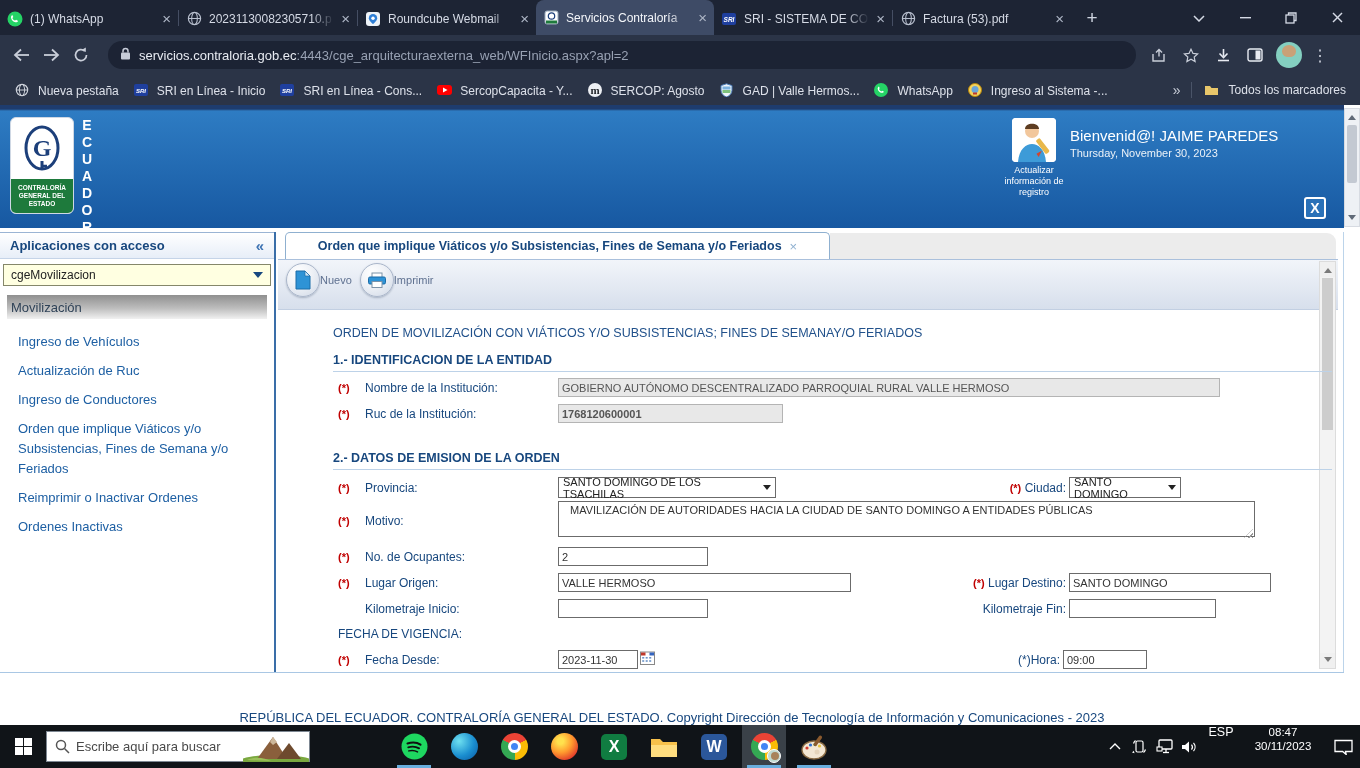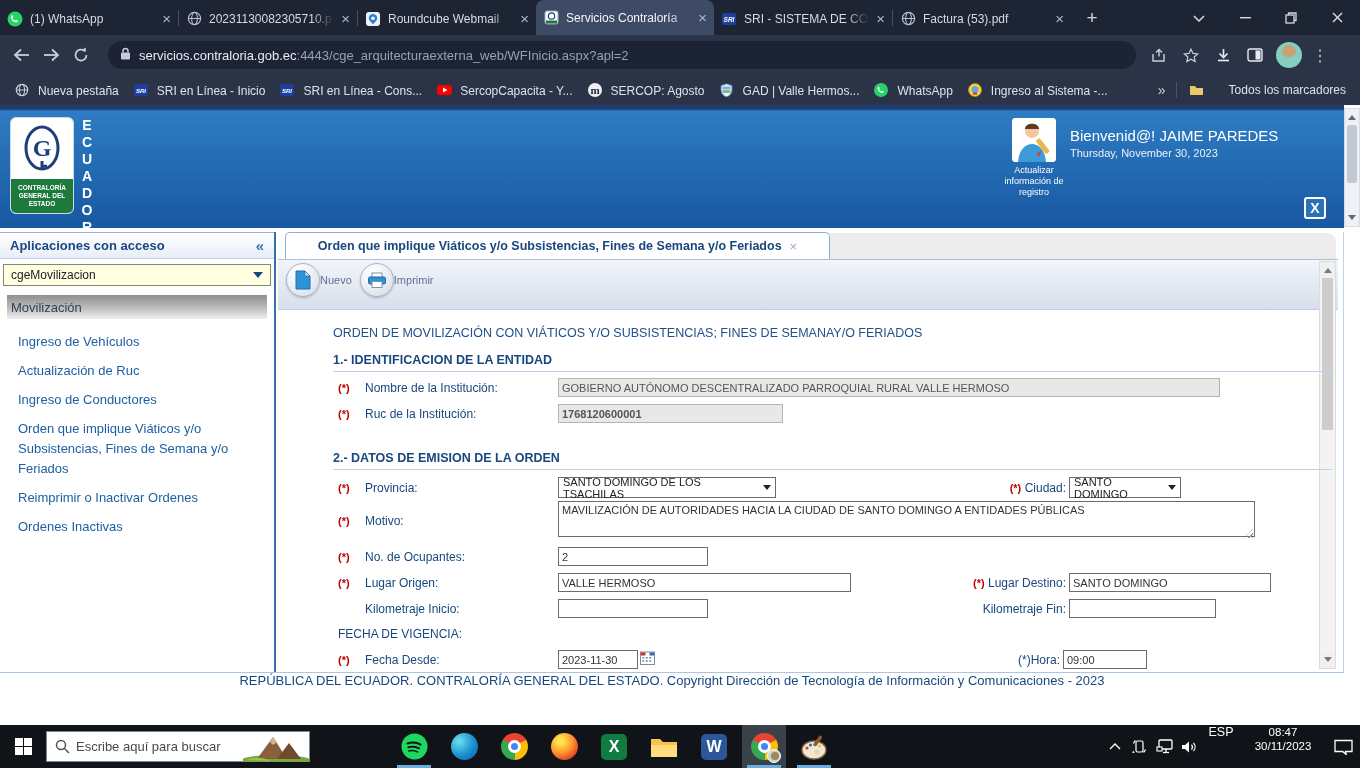--- a/index.html
+++ b/index.html
@@ -29,21 +29,21 @@
   .avatarbtn{width:26px;height:26px;border-radius:50%;overflow:hidden;position:relative;background:#84cfc0;margin:0 4px;cursor:pointer}
   .avatarbtn::after{content:"";position:absolute;left:6px;top:3px;width:14px;height:12px;border-radius:50% 50% 45% 45%;background:#c9a177}
   .kebab{color:#c9ced9;font-size:16px;width:24px;text-align:center;cursor:pointer}
 
   
   .bookbar{position:absolute;top:75px;left:0;width:1360px;height:30px;background:#2b3447;display:flex;align-items:center;font-size:12px;color:#dde1ea}
   .bm{display:flex;align-items:flex-end;gap:8px;margin-left:14px;white-space:nowrap;cursor:pointer}
   .bmspacer{flex:1}
   .bmmore{color:#c9ced9;font-size:14px;margin:0 10px;cursor:pointer}
   .bmdiv{width:1px;height:16px;background:#4a5468}
-  .allbm{display:flex;align-items:center;gap:24px;margin:0 14px 0 12px;cursor:pointer}
+  .allbm{display:flex;align-items:center;gap:9px;margin:0 14px 0 12px;cursor:pointer}
 
   
   .page{position:absolute;top:105px;left:0;width:1360px;height:620px;background:#fff}
   .pheader{position:absolute;top:0;left:0;width:1344px;height:123px;background:linear-gradient(180deg,#1e3c6e 0,#1e3c6e 4px,#2e7cc3 6px,#1758a1 100%)}
   .logo{position:absolute;left:10px;top:12px;display:flex}
   .logobox{width:64px;height:97px;background:#fff;border-radius:6px;overflow:hidden;display:flex;flex-direction:column;border:1px solid #cfd8e4}
   .logoemblem{flex:1;display:flex;align-items:center;justify-content:center}
   .logoorg{height:34px;background:#1e7a3c;color:#fff;font-size:6.5px;font-weight:bold;display:flex;align-items:center;justify-content:center;text-align:center;line-height:8px;padding:2px}
   .ecuador{writing-mode:vertical-rl;text-orientation:upright;color:#fff;font-weight:bold;font-size:14px;letter-spacing:1px;margin-left:5px;line-height:16px}
   .brandrow{position:absolute;left:228px;top:156px;display:flex;align-items:baseline;gap:18px;white-space:nowrap}
@@ -95,34 +95,34 @@
   .fline{margin:4px 0 0 55px;height:1px;background:#bdd2e8;width:999px}
   .frow{display:flex;align-items:center;margin-left:60px;margin-top:5px;position:relative;height:21px;width:980px}
   .frow.tall{height:38px}
   .star{width:27px;color:#c00000;font-weight:bold;font-size:11px;flex:none}
   .flabel{width:193px;font-size:12px;color:#17477e;flex:none}
   .tinput{height:19px;border:1px solid #6b6b6b;font-size:11px;color:#333;padding:0 3px;font-family:"Liberation Sans",sans-serif;background:#fff;outline:none}
   .ro{background:#e8e8e8;border-color:#b4b4b4;color:#555}
   .selbox{height:21px;border:1px solid #6b6b6b;background:#fff;display:flex;align-items:center;justify-content:space-between;font-size:11px;color:#222;padding:0 4px;cursor:pointer}
   .scar{width:0;height:0;border:4px solid transparent;border-top:5px solid #222;margin-top:4px;margin-left:8px}
   .tawrap{position:relative;display:inline-block}
-  .ta{width:697px;height:36px;border:1px solid #6b6b6b;font-size:11px;color:#333;padding:2px 3px;font-family:"Liberation Sans",sans-serif;resize:none;outline:none}
+  .ta{width:697px;height:36px;border:1px solid #6b6b6b;font-size:11px;color:#333;padding:2px 11px;font-family:"Liberation Sans",sans-serif;resize:none;outline:none}
   .resizer{position:absolute;right:2px;bottom:3px;width:9px;height:9px;background:repeating-linear-gradient(135deg,#999 0 1px,transparent 1px 3px);clip-path:polygon(100% 0,100% 100%,0 100%)}
   .fvig{margin:8px 0 0 60px;font-size:12px;color:#17477e}
   .calico{margin-left:2px;flex:none;cursor:pointer}
   .fhint{margin-left:6px;font-size:12px;color:#17477e}
   .rlab{position:absolute;left:400px;width:328px;text-align:right;font-size:12px;color:#17477e;white-space:nowrap}
   .rlab .rstar{color:#c00000;font-weight:bold;font-size:11px}
   .rinput{position:absolute;left:731px}
   .rlab2{position:absolute;left:400px;width:322px;text-align:right;font-size:12px;color:#17477e;white-space:nowrap}
   .rinput2{position:absolute;left:725px}
   .rhint{position:absolute;left:822px;font-size:12px;color:#17477e}
 
   
-  .pfooter{position:absolute;top:567px;left:0;width:1344px;height:53px;background:#fff;border-top:1px solid #a9c7e4;display:flex;align-items:flex-start;justify-content:center}
+  .pfooter{position:absolute;top:567px;left:0;width:1344px;height:53px;background:#fff;border-top:1px solid #a9c7e4;display:flex;align-items:flex-end;justify-content:center}
   .pfooter span{font-size:13px;color:#17477e}
 
   
   .taskbar{position:absolute;top:725px;left:0;width:1360px;height:43px;background:#101418;display:flex;align-items:center}
   .startbtn{width:46px;height:43px;display:flex;align-items:center;justify-content:center;cursor:pointer}
   .tsearch{width:264px;height:31px;background:#fff;border:1px solid #7d8792;display:flex;align-items:center;position:relative;flex:none}
   .tsearch input{border:none;outline:none;font-size:13px;color:#444;width:160px;margin-left:6px;font-family:"Liberation Sans",sans-serif}
   .tsearch input::placeholder{color:#4a4a4a}
   .weather{position:absolute;right:0;top:1px;cursor:pointer}
   .slots{display:flex;margin-left:82px;gap:6px}

